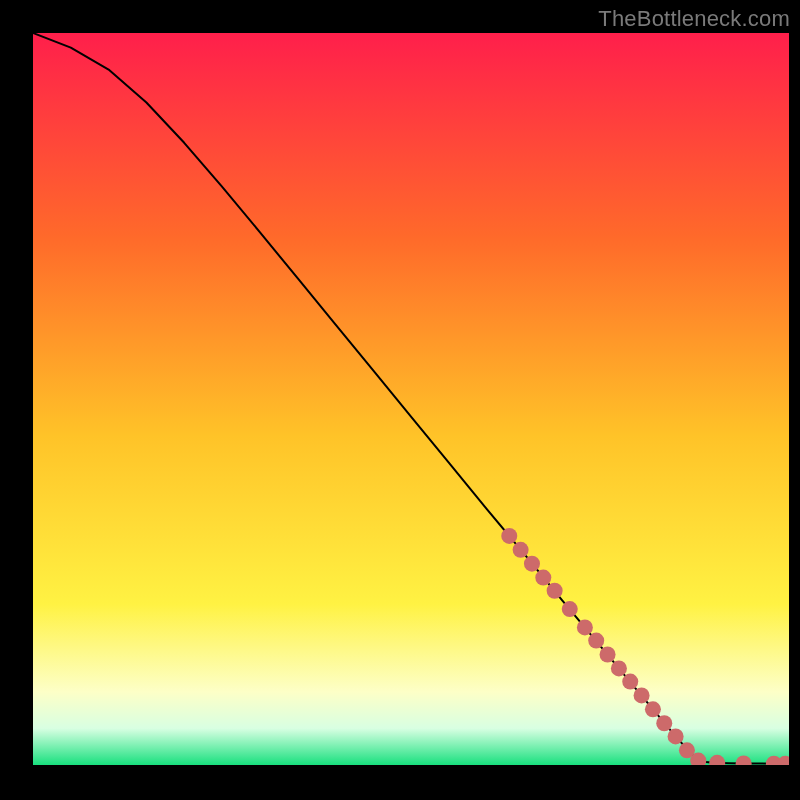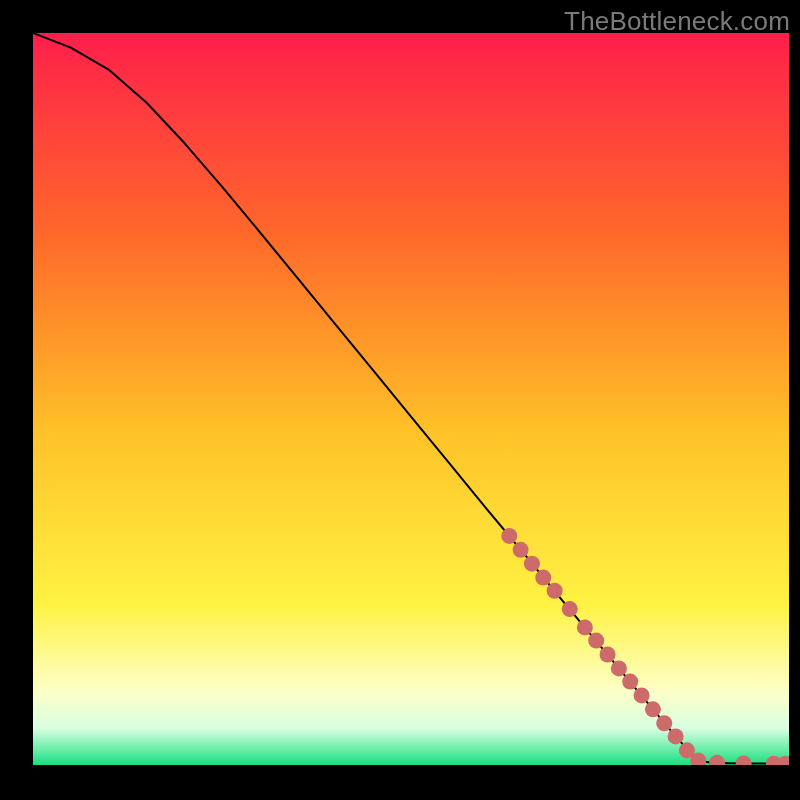--- a/index.html
+++ b/index.html
@@ -22,21 +22,21 @@
     left: 33px;
     top: 33px;
     width: 756px;
     height: 732px;
   }
   .watermark {
     position: absolute;
     top: 6px;
     right: 10px;
     color: #7a7a7a;
-    font-size: 26px;
+    font-size: 22px;
     font-weight: 500;
     letter-spacing: 0.2px;
     user-select: none;
   }
   svg { display: block; }
 </style>
 </head>
 <body>
 
 <div class="stage">

